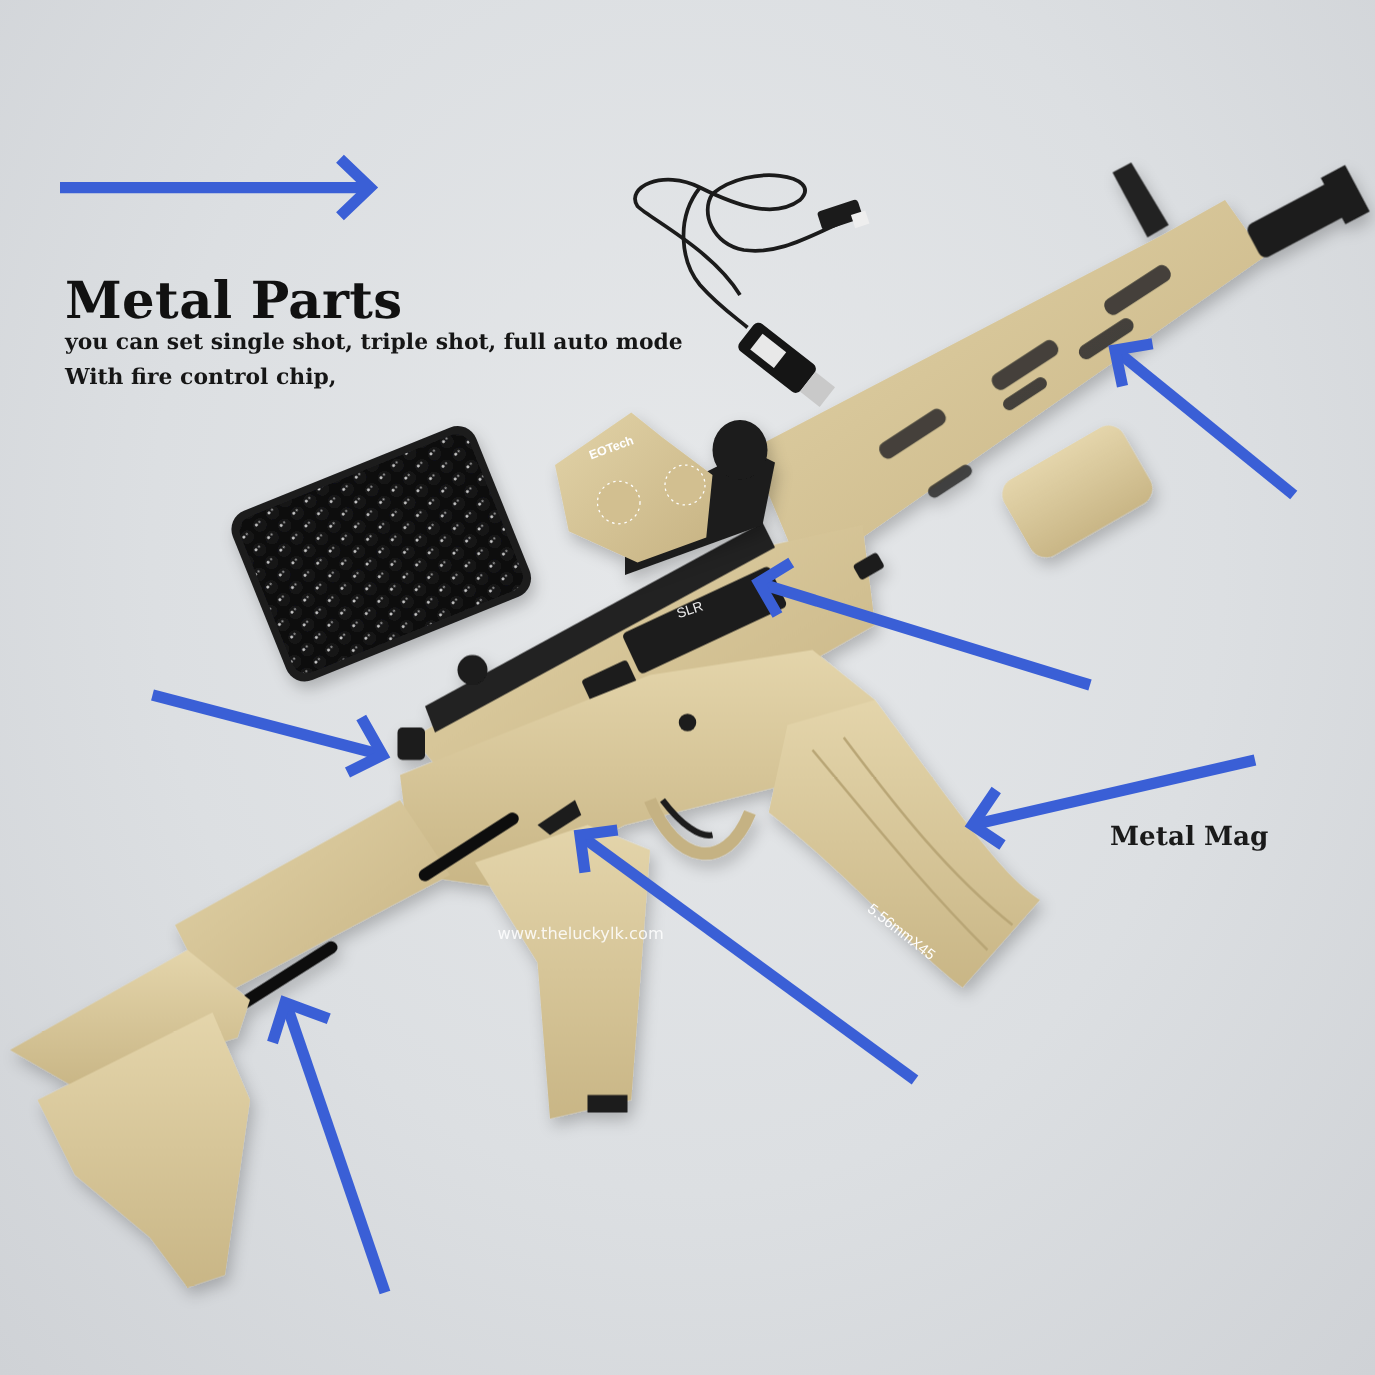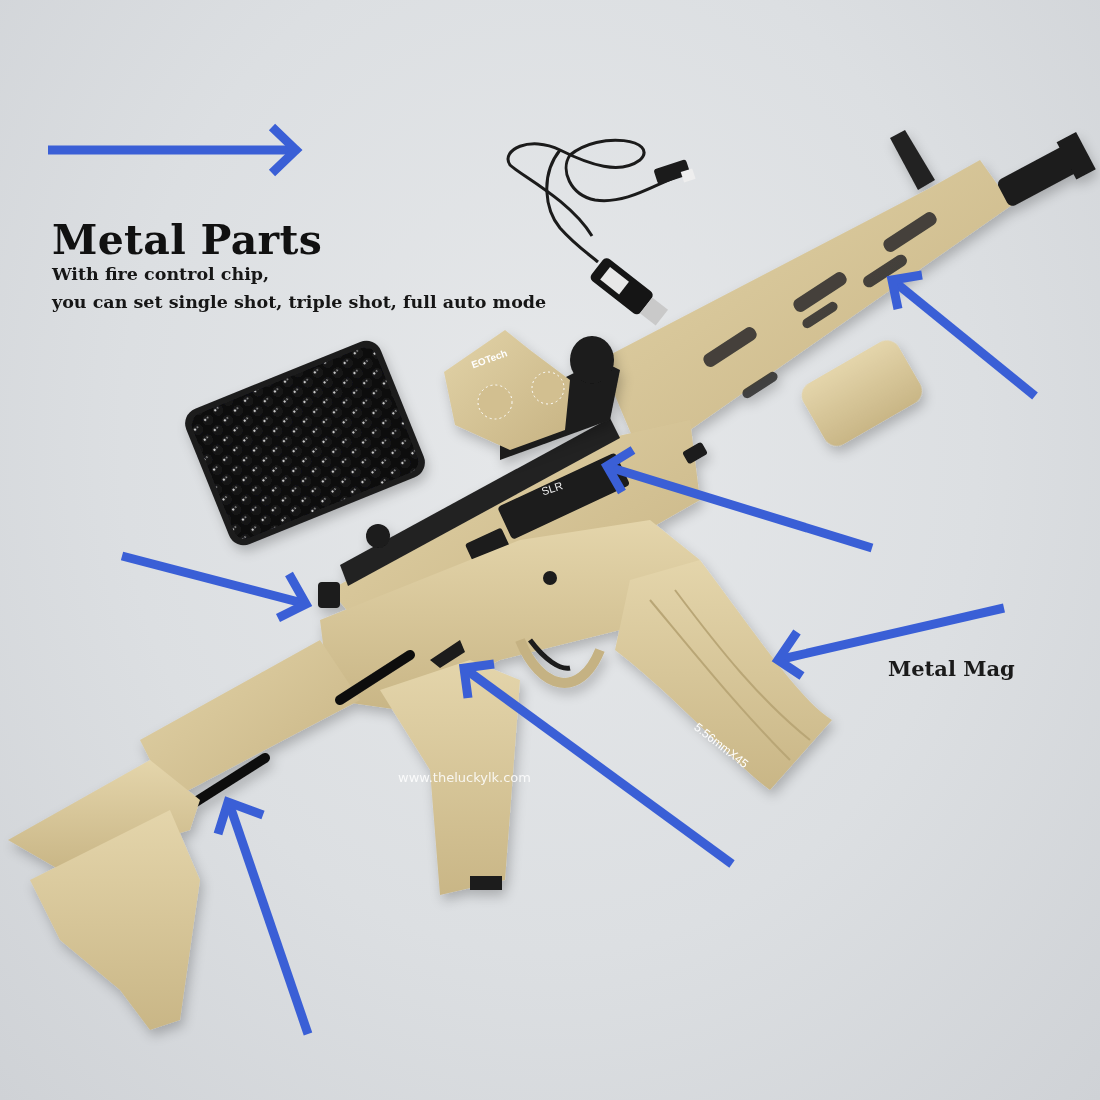--- a/index.html
+++ b/index.html
@@ -19,21 +19,21 @@
     font-family: "DejaVu Serif", "Liberation Serif", serif;
     font-size: 17.5px; font-weight: 600; color: #161616; line-height: 28px;
   }
   .subtitle div { white-space: nowrap; }
   .mag-label {
     position: absolute; left: 888px; top: 656px;
     font-family: "DejaVu Serif", "Liberation Serif", serif;
     font-size: 21px; font-weight: 600; color: #1a1a1a;
   }
   .watermark {
-    position: absolute; left: 398px; top: 770px;
+    position: absolute; left: 398px; top: 740px;
     font-family: "DejaVu Sans", "Liberation Sans", sans-serif;
     font-size: 13px; color: rgba(255,255,255,0.85); text-align: right;
   }
   .mag-print {
     position: absolute; left: 700px; top: 720px;
     font-family: "Liberation Sans", sans-serif; font-size: 12px; color: #fff;
     transform: rotate(38deg); transform-origin: left top; white-space: nowrap;
   }
   .eotech-brand {
     position: absolute; left: 470px; top: 360px;
@@ -183,20 +183,20 @@
     </g>
     <g>
       <line x1="308" y1="1034" x2="230" y2="806"></line>
       <polyline points="218,834 228,802 263,815"></polyline>
     </g>
   </g>
 </svg>
 
 <div class="title">Metal Parts</div>
 <div class="subtitle">
+  <div>you can set single shot, triple shot, full auto mode</div>
   <div>With fire control chip,</div>
-  <div>you can set single shot, triple shot, full auto mode</div>
 </div>
 <div class="mag-label">Metal Mag</div>
 <div class="watermark">www.theluckylk.com</div>
 <div class="mag-print">5.56mmX45</div>
 <div class="eotech-brand">EOTech</div>
 <div class="receiver-mark">SLR</div>
 
 </body></html>

